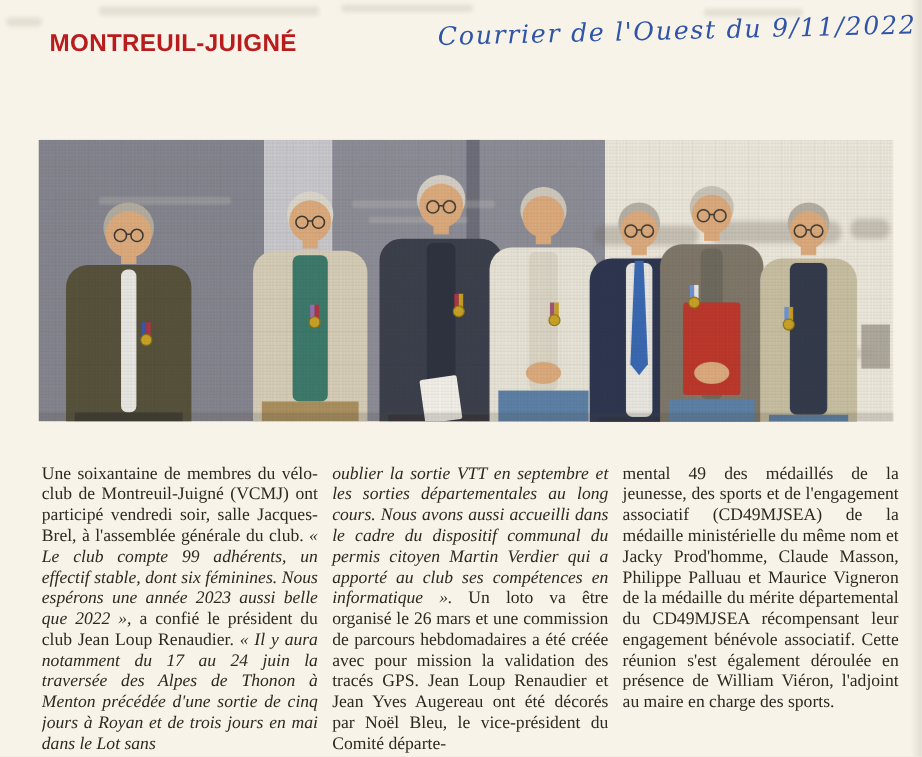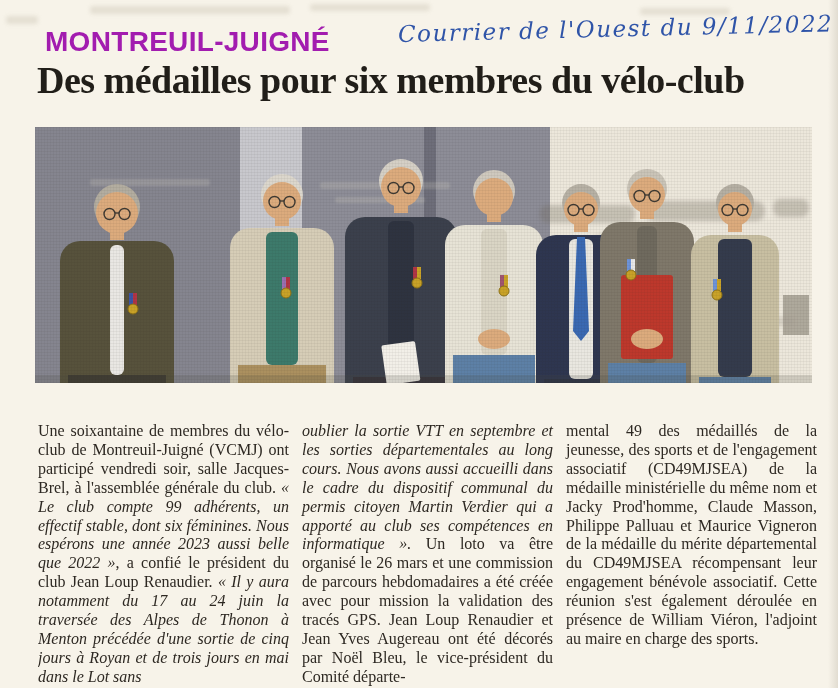--- a/index.html
+++ b/index.html
@@ -6,21 +6,21 @@
   body{width:838px;height:688px;overflow:hidden;background:#e8e3d6;}
   .page{position:relative;width:838px;height:688px;background:#f7f3e9;overflow:hidden;
         font-family:"Liberation Serif", serif;}
   
   .ghostmark{position:absolute;background:#c6bfae;opacity:.38;filter:blur(2px);border-radius:3px;}
   .edge-shade{position:absolute;right:0;top:0;width:10px;height:688px;
         background:linear-gradient(to left, rgba(160,152,136,.25), rgba(160,152,136,0));}
 
   .kicker{position:absolute;left:45px;top:26px;
         font-family:"Liberation Sans", sans-serif;font-weight:bold;
-        font-size:28px;letter-spacing:.3px;color:#a21caf;}
+        font-size:22px;letter-spacing:.3px;color:#b91c1c;}
   .handwriting{position:absolute;left:398px;top:16px;width:400px;
         font-family:"DejaVu Serif", serif;font-style:italic;
         font-size:23px;letter-spacing:1.5px;color:#2f54a8;
         transform:rotate(-1.4deg);white-space:nowrap;}
   .headline{position:absolute;left:37px;top:58px;margin:0;width:790px;
         font-family:"Liberation Serif", serif;font-weight:bold;
         font-size:38px;letter-spacing:-.5px;color:#211e19;white-space:nowrap;}
 
   .photo{position:absolute;left:35px;top:127px;width:777px;height:256px;margin:0;}
   .photo svg{display:block;}
@@ -47,21 +47,20 @@
   <div class="ghostmark" style="left:90px;top:6px;width:200px;height:8px;"></div>
   <div class="ghostmark" style="left:310px;top:4px;width:120px;height:7px;"></div>
   <div class="ghostmark" style="left:640px;top:8px;width:90px;height:7px;"></div>
   <div class="ghostmark" style="left:6px;top:16px;width:32px;height:8px;"></div>
   <div class="edge-shade"></div>
 
   <div class="kicker">MONTREUIL-JUIGNÉ</div>
 
   <div class="handwriting">Courrier de l'Ouest du 9/11/2022</div>
 
-  <h1 class="headline">Des médailles pour six membres du vélo-club</h1>
 
   <figure class="photo">
     <svg id="photo-svg" width="777" height="256" viewBox="0 0 777 256">
       <defs>
         <filter id="blur2">
             <feGaussianBlur stdDeviation="2.2"></feGaussianBlur>
           </filter>
         <filter id="blur1">
             <feGaussianBlur stdDeviation="1"></feGaussianBlur>
           </filter>

